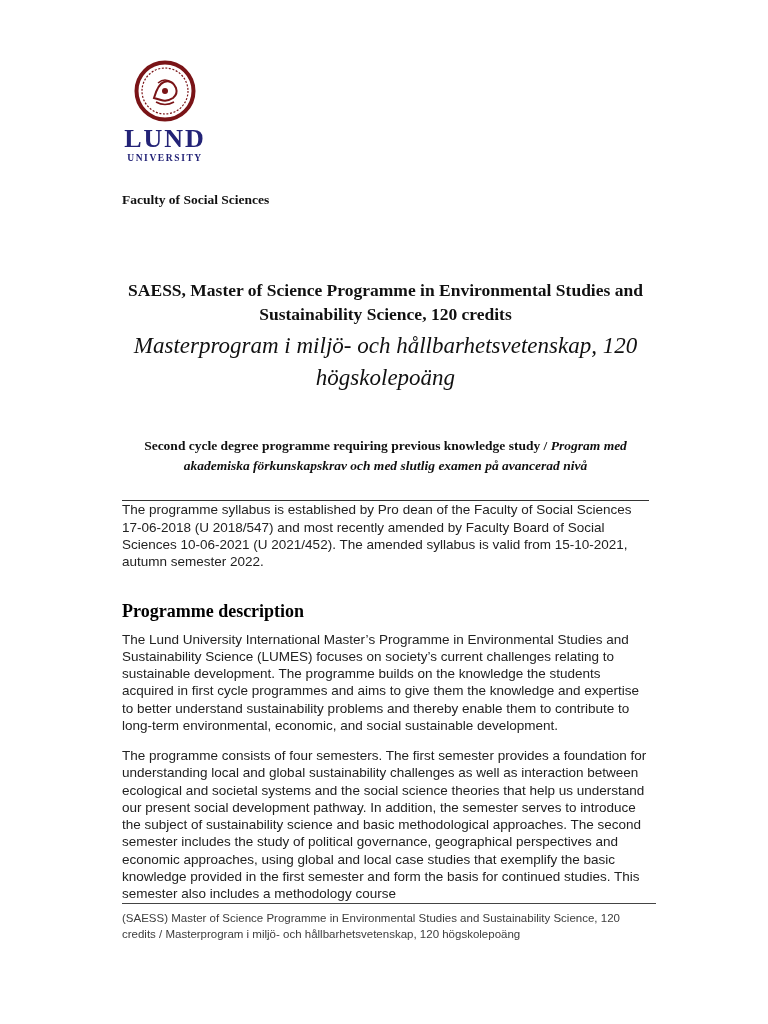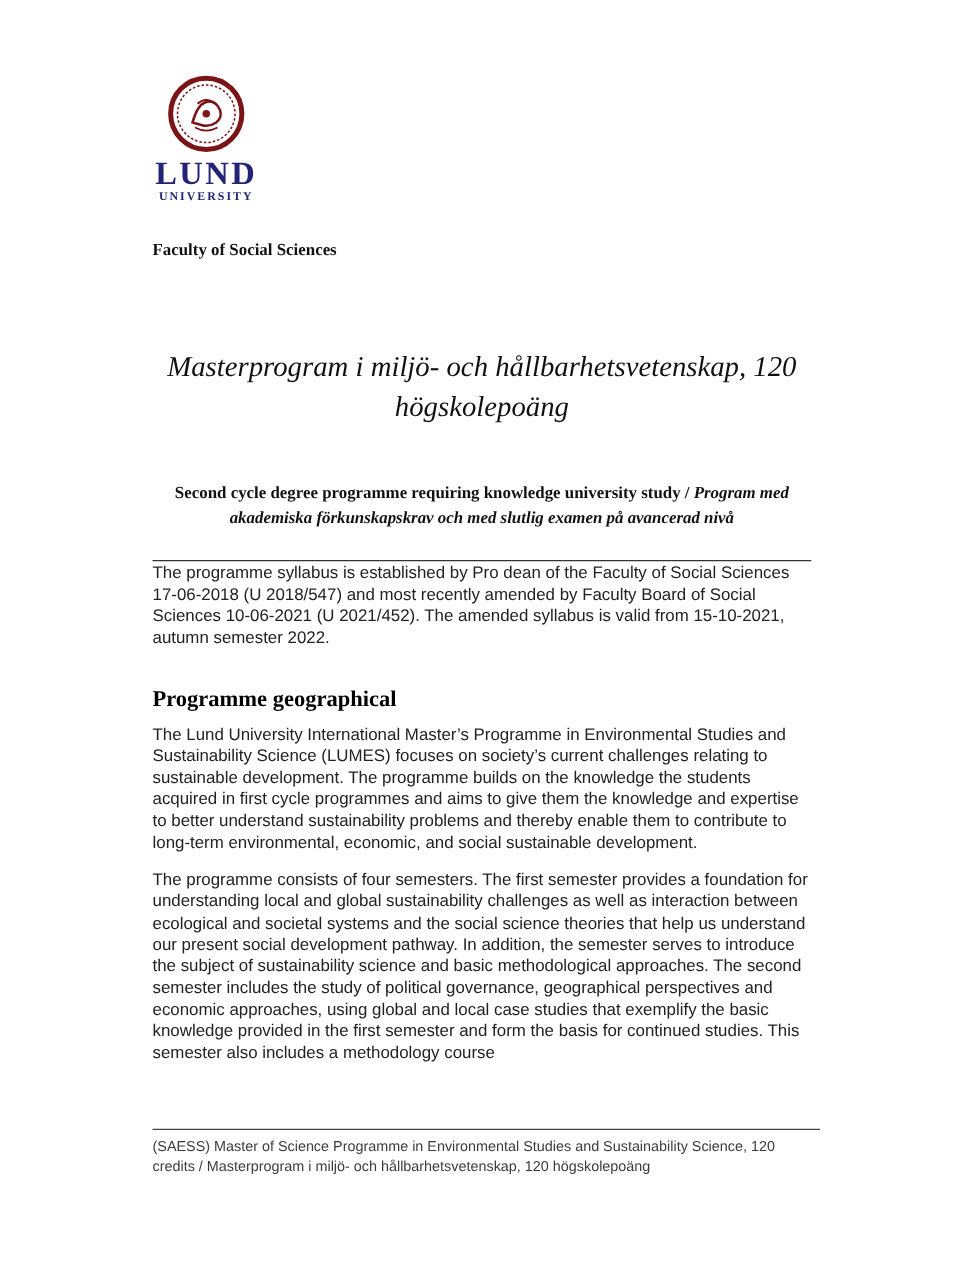--- a/index.html
+++ b/index.html
@@ -126,35 +126,36 @@
       <path d="M22 42 q9 5 18 0" fill="none" stroke="#7a1417" stroke-width="1.5"></path>
       <circle cx="31" cy="31" r="3" fill="#7a1417"></circle>
     </svg>
     <div class="logo-lund">LUND</div>
     <div class="logo-univ">UNIVERSITY</div>
   </div>
 
   <div class="faculty">Faculty of Social Sciences</div>
 
   <div class="title-block">
+    <div class="title-en">SAESS, Master of Science Programme in Environmental Studies and Sustainability Science, 120 credits</div>
     <div class="title-sv">Masterprogram i miljö- och hållbarhetsvetenskap, 120 högskolepoäng</div>
   </div>
 
   <div class="cycle">
-    <span class="cycle-en">Second cycle degree programme requiring knowledge university study / </span><span class="cycle-sv">Program med akademiska förkunskapskrav och med slutlig examen på avancerad nivå</span>
+    <span class="cycle-en">Second cycle degree programme requiring previous knowledge study / </span><span class="cycle-sv">Program med akademiska förkunskapskrav och med slutlig examen på avancerad nivå</span>
   </div>
 
   <hr class="rule">
 
   <section class="doc-section">
     <p class="body-text">The programme syllabus is established by Pro dean of the Faculty of Social Sciences 17-06-2018 (U 2018/547) and most recently amended by Faculty Board of Social Sciences 10-06-2021 (U 2021/452). The amended syllabus is valid from 15-10-2021, autumn semester 2022.</p>
   </section>
 
   <section class="doc-section">
-    <h2 class="section-heading">Programme geographical</h2>
+    <h2 class="section-heading">Programme description</h2>
     <p class="body-text">The Lund University International Master’s Programme in Environmental Studies and Sustainability Science (LUMES) focuses on society’s current challenges relating to sustainable development. The programme builds on the knowledge the students acquired in first cycle programmes and aims to give them the knowledge and expertise to better understand sustainability problems and thereby enable them to contribute to long-term environmental, economic, and social sustainable development.</p>
     <p class="body-text">The programme consists of four semesters. The first semester provides a foundation for understanding local and global sustainability challenges as well as interaction between ecological and societal systems and the social science theories that help us understand our present social development pathway. In addition, the semester serves to introduce the subject of sustainability science and basic methodological approaches. The second semester includes the study of political governance, geographical perspectives and economic approaches, using global and local case studies that exemplify the basic knowledge provided in the first semester and form the basis for continued studies. This semester also includes a methodology course</p>
   </section>
 
 </div>
 
 <div class="footer">
   <hr class="footer-rule">
   <div class="footer-text">(SAESS) Master of Science Programme in Environmental Studies and Sustainability Science, 120 credits / Masterprogram i miljö- och hållbarhetsvetenskap, 120 högskolepoäng</div>
 </div>

